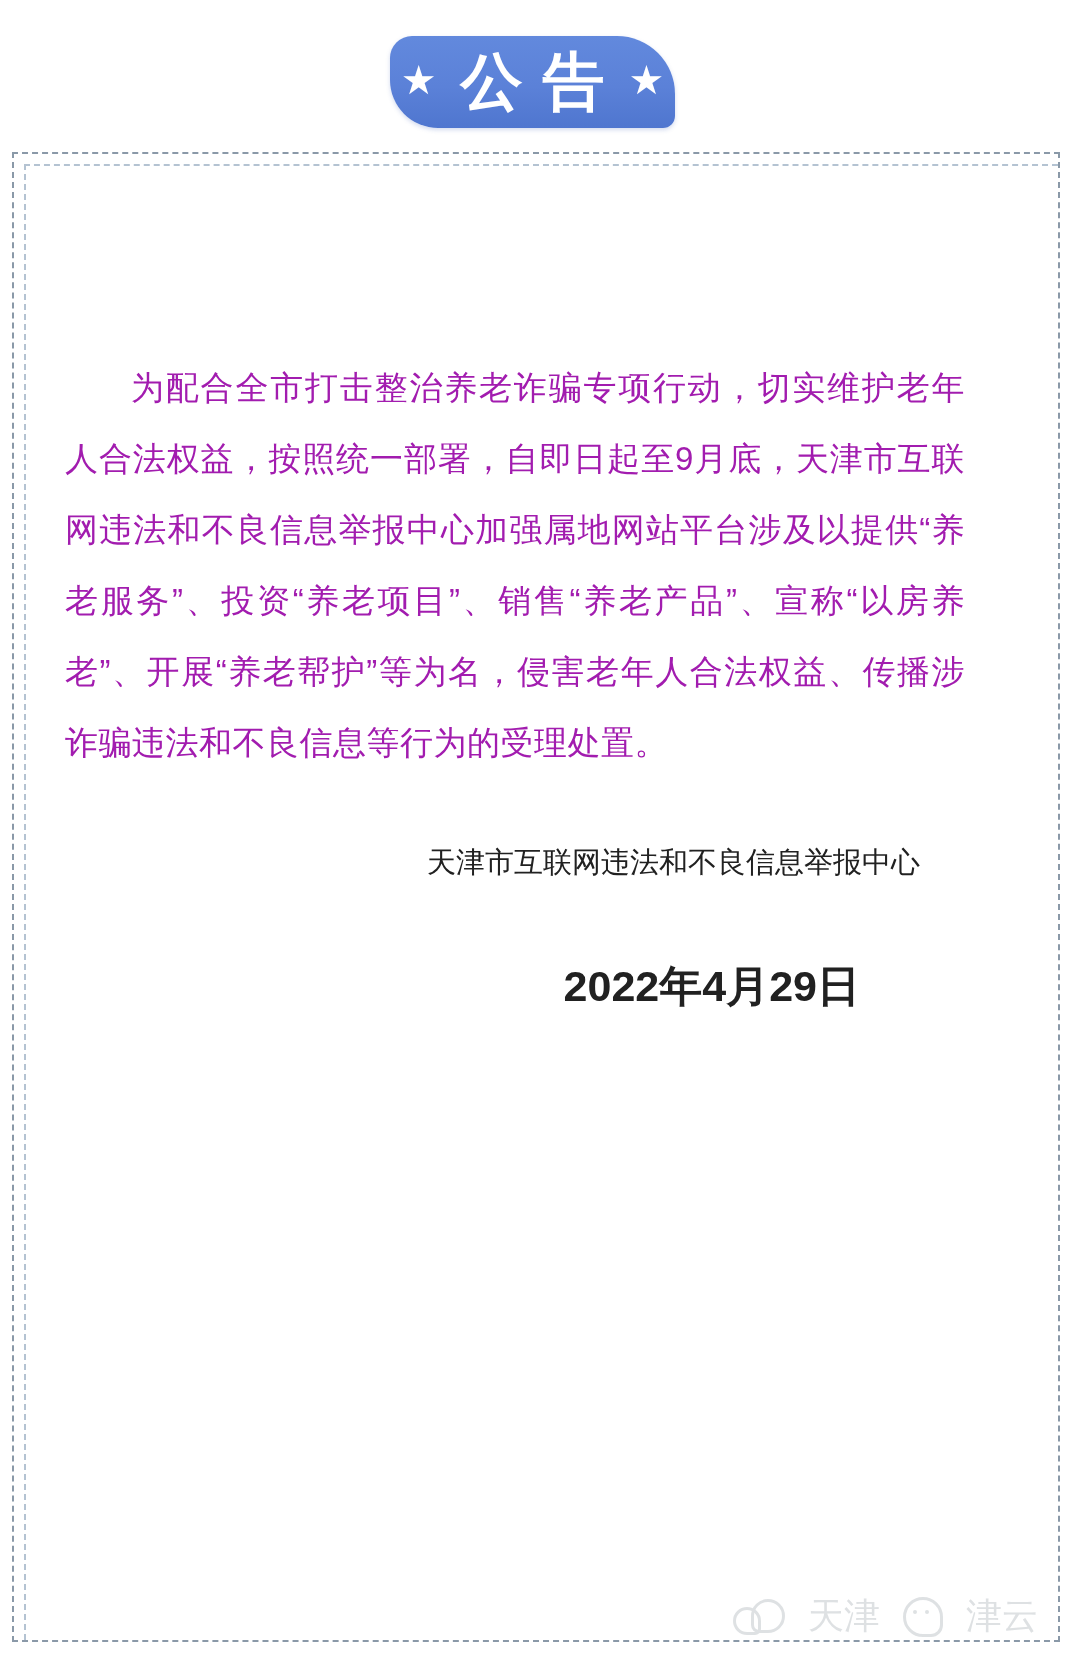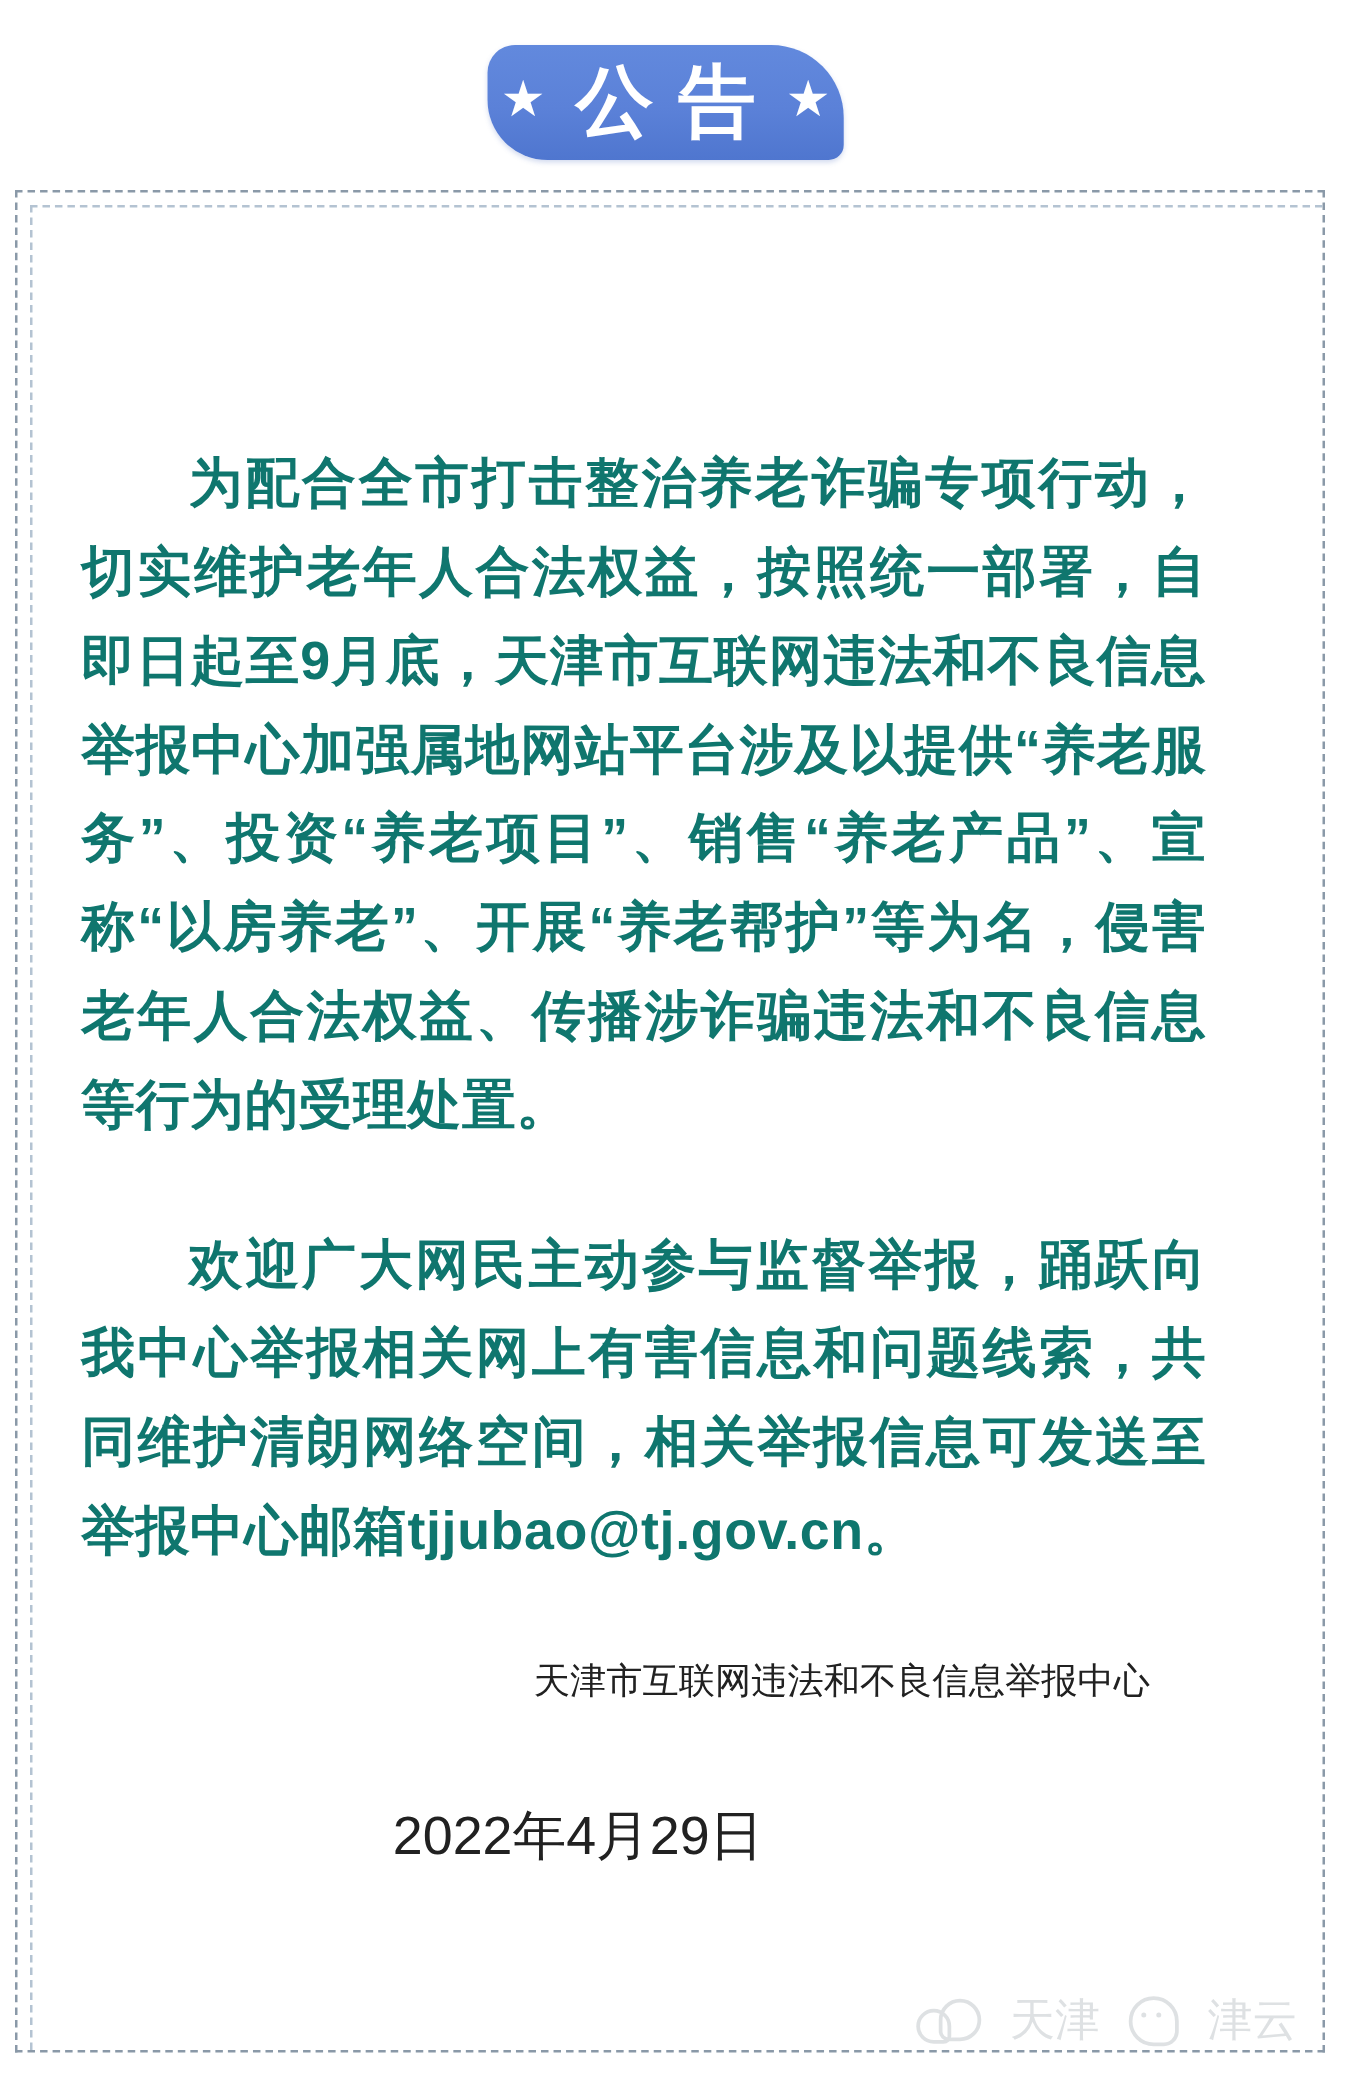--- a/index.html
+++ b/index.html
@@ -49,40 +49,40 @@
     border-left:2px dashed #b4c3d2;
   }
 
   
   .content{
     position:absolute;left:0;top:0;right:0;
     padding:198px 93px 0 51px;
   }
   .content p{
     margin:0;
-    font-size:43px;
+    font-size:33px;
     line-height:71px;
-    color:#0f766e;
+    color:#a21caf;
     text-align:justify;
     text-indent:2em;
     letter-spacing:0.5px;
-    font-weight:bold;
   }
   .content p.para-2{margin-top:57px;}
   .signature{
     margin-top:49px;
     font-size:29px;line-height:71px;color:#212121;
     text-align:right;
     padding-right:45px;
   }
   .date-line{
     margin-top:53px;
     font-size:43px;line-height:71px;color:#212121;
-    text-align:center;
+    text-align:right;
     padding-right:105px;
+    font-weight:bold;
   }
 
   
   .watermark{
     position:absolute;
     right:42px;bottom:28px;
     display:flex;align-items:center;gap:23px;
     opacity:0.55;
     color:#c4c9cd;
     font-size:36px;
@@ -116,21 +116,20 @@
   <span class="title">公告</span>
   <span class="star">★</span>
 </div>
 
 <div class="notice-box">
   <div class="inner-line-h"></div>
   <div class="inner-line-v"></div>
 
   <div class="content">
     <p class="para-1">为配合全市打击整治养老诈骗专项行动，切实维护老年人合法权益，按照统一部署，自即日起至9月底，天津市互联网违法和不良信息举报中心加强属地网站平台涉及以提供“养老服务”、投资“养老项目”、销售“养老产品”、宣称“以房养老”、开展“养老帮护”等为名，侵害老年人合法权益、传播涉诈骗违法和不良信息等行为的受理处置。</p>
-    <p class="para-2">欢迎广大网民主动参与监督举报，踊跃向我中心举报相关网上有害信息和问题线索，共同维护清朗网络空间，相关举报信息可发送至举报中心邮箱tjjubao@tj.gov.cn。</p>
     <div class="signature">天津市互联网违法和不良信息举报中心</div>
     <div class="date-line">2022年4月29日</div>
   </div>
 </div>
 
 <div class="watermark">
   <span class="wm-bubbles"></span>
   <span>天津</span>
   <span class="wm-face"></span>
   <span>津云</span>

